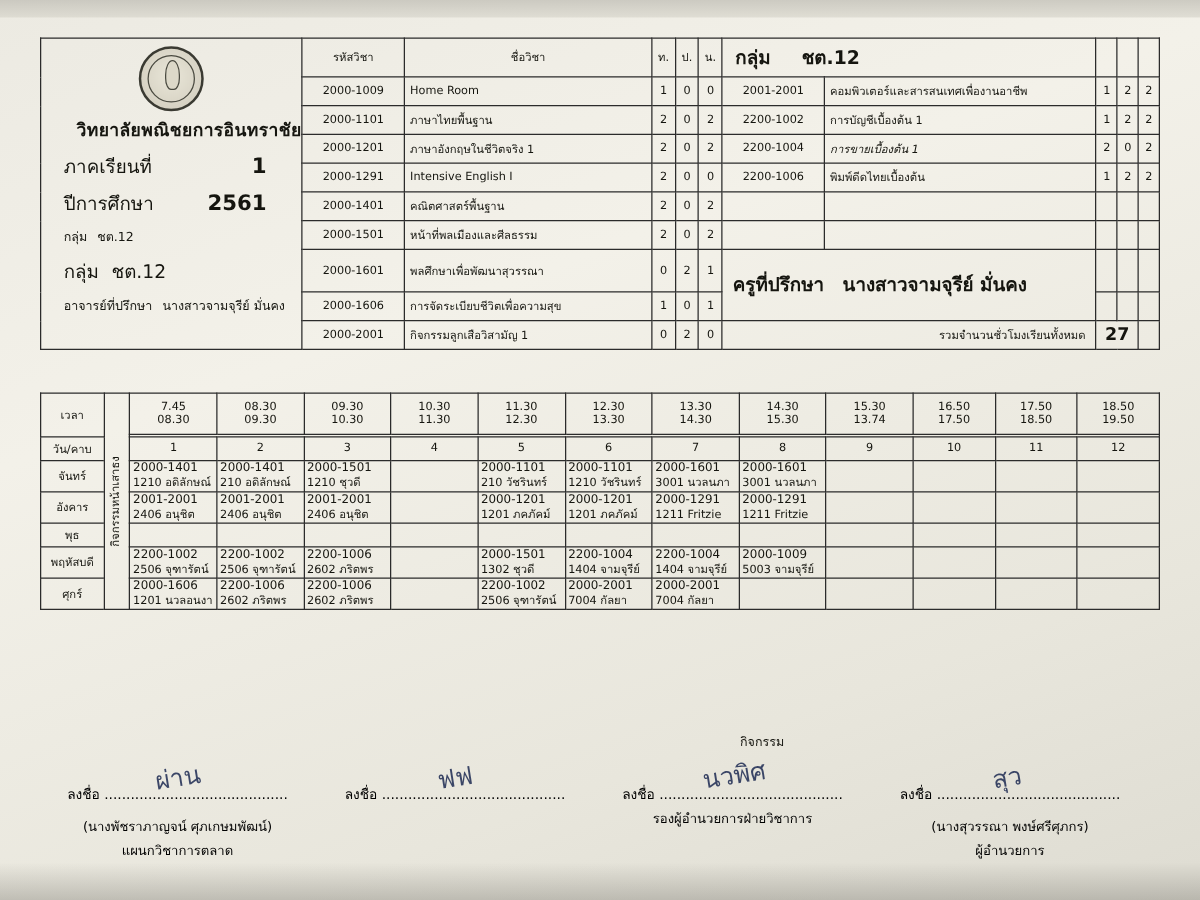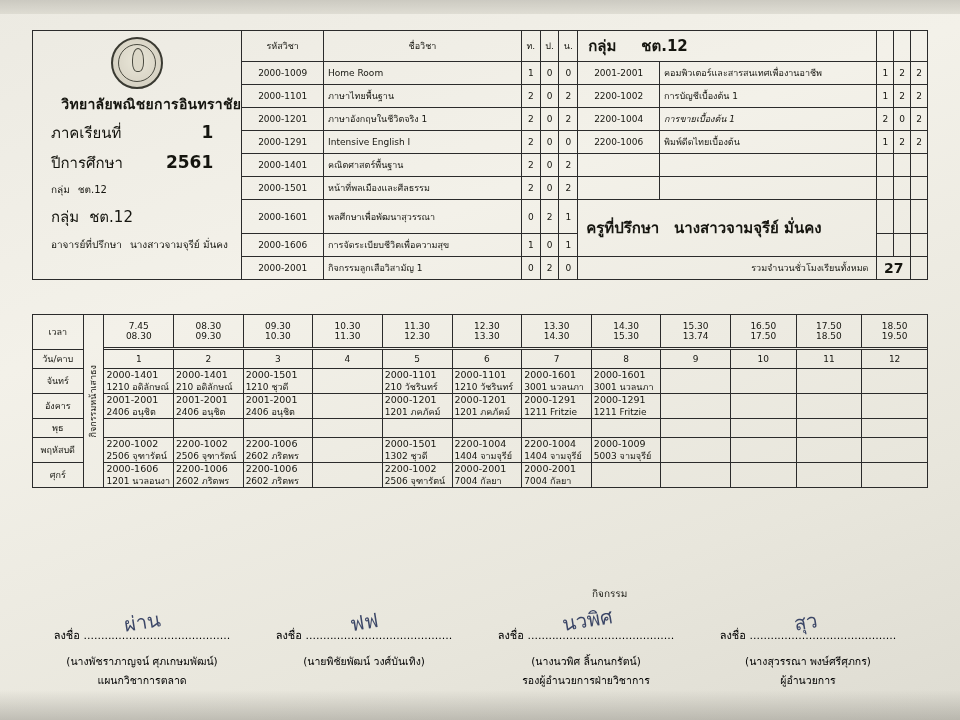--- a/index.html
+++ b/index.html
@@ -592,26 +592,24 @@
   <div id="sig">
     <div class="sigbox" style="left:0px;top:0;">
       <div class="sigline">ลงชื่อ ..........................................</div>
       <div class="scribble" style="left:92px;top:-20px;">ผ่าน</div>
       <div class="signame">(นางพัชราภาญจน์ ศุภเกษมพัฒน์)</div>
       <div class="sigrole">แผนกวิชาการตลาด</div>
     </div>
     <div class="sigbox" style="left:222px;top:0;">
       <div class="sigline">ลงชื่อ ..........................................</div>
       <div class="scribble" style="left:96px;top:-20px;">ฟฟ</div>
-      <div class="signame">(นายพิชัยพัฒน์ วงศ์บันเทิง)</div>
     </div>
     <div class="sigbox" style="left:444px;top:0;">
       <div class="sigline">ลงชื่อ ..........................................</div>
       <div class="scribble" style="left:86px;top:-22px;">นวพิศ</div>
-      <div class="signame">(นางนวพิศ ลิ้นกนกรัตน์)</div>
       <div class="sigrole">รองผู้อำนวยการฝ่ายวิชาการ</div>
     </div>
     <div class="sigbox" style="left:666px;top:0;">
       <div class="sigline">ลงชื่อ ..........................................</div>
       <div class="scribble" style="left:96px;top:-20px;">สุว</div>
       <div class="signame">(นางสุวรรณา พงษ์ศรีศุภกร)</div>
       <div class="sigrole">ผู้อำนวยการ</div>
     </div>
   </div>
 

